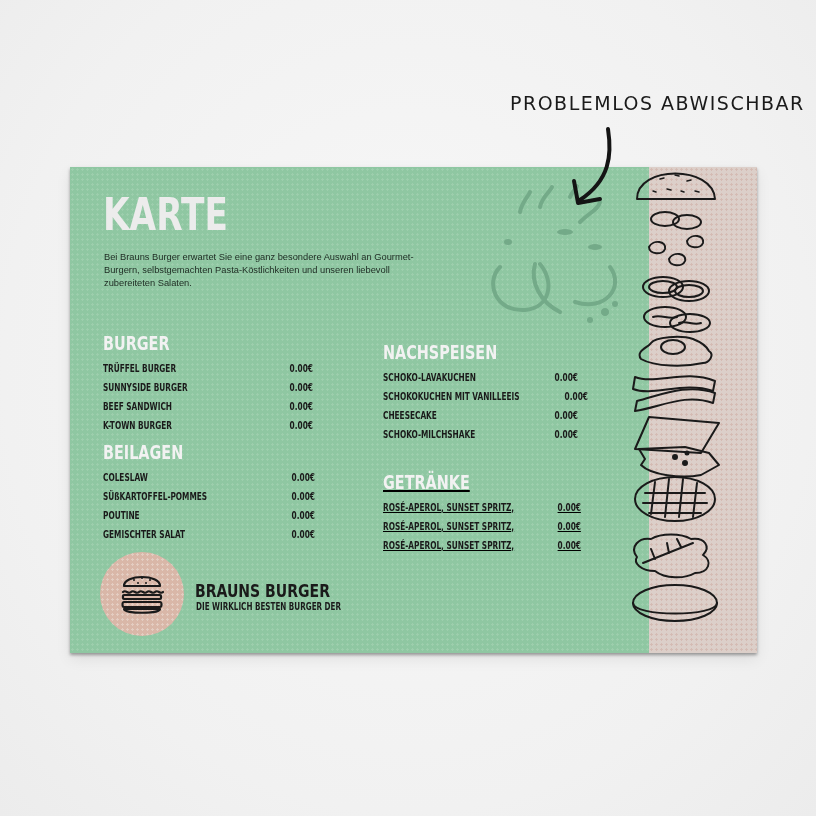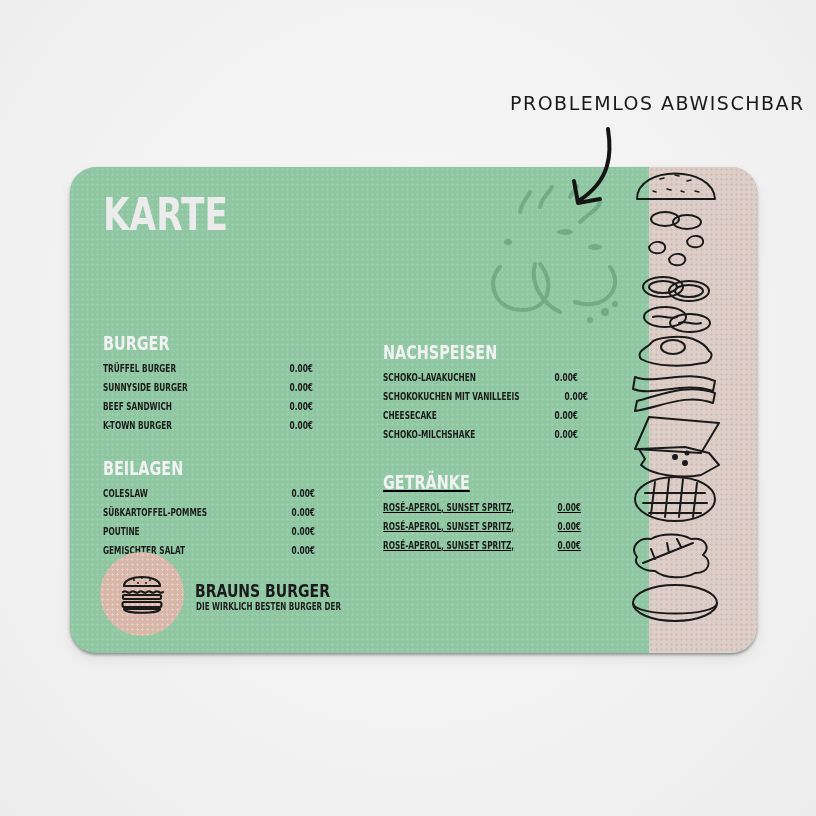--- a/index.html
+++ b/index.html
@@ -16,21 +16,20 @@
       font-weight: normal;
       transform: scaleY(1.05);
     }
     .arrow { position: absolute; left: 560px; top: 125px; width: 70px; height: 90px; z-index: 5; }
 
     .card {
       position: absolute; left: 70px; top: 167px; width: 687px; height: 486px;
       background: #8fc7a2;
       box-shadow: 0 2px 3px rgba(0,0,0,0.35), 0 6px 14px rgba(0,0,0,0.08);
       overflow: hidden;
-      border-radius: 26px;
     }
     .card::before {
       content: ""; position: absolute; inset: 0;
       background-image: radial-gradient(rgba(255,255,255,0.12) 1px, transparent 1.3px);
       background-size: 5px 5px;
       pointer-events: none;
     }
     .stripe {
       position: absolute; left: 579px; top: 0; width: 108px; height: 100%;
       background: #dccfc9;
@@ -64,21 +63,21 @@
     .row .name, .row .price {
       font-family: "DejaVu Sans Condensed", "DejaVu Sans", sans-serif; font-weight: bold;
       font-size: 10.5px; color: #1a1a1a; white-space: nowrap;
       display: inline-block; transform: scaleX(0.78);
     }
     .row .name { transform-origin: left center; }
     .row .price { transform-origin: right center; }
 
     .sec-burger { left: 33px; top: 139px; width: 210px; }
     .sec-nach { left: 313px; top: 148px; width: 195px; }
-    .sec-beil { left: 33px; top: 264px; width: 212px; }
+    .sec-beil { left: 33px; top: 248px; width: 212px; }
     .sec-getr { left: 313px; top: 278px; width: 196px; text-decoration: underline; }
 
     .logo-circle {
       position: absolute; left: 30px; top: 385px; width: 84px; height: 84px;
       border-radius: 50%; background: #d9b7a8;
       background-image: radial-gradient(rgba(255,255,255,0.3) 1px, transparent 1.3px);
       background-size: 5px 5px;
     }
     .logo-circle svg { position: absolute; left: 20px; top: 20px; }
     .brand-name {
@@ -174,20 +173,21 @@
 
       <path d="M12 390 c-8 -10, 2 -20, 14 -18 c10 -6, 30 -6, 40 0 c14 -2, 20 8, 12 16 c10 6, 6 18, -8 18 c-10 6, -30 6, -40 -2 c-14 0, -22 -8, -18 -14z"></path>
       <path d="M18 396 l50 -20 M30 392 l-4 -10 M44 386 l-2 -10 M56 380 l-4 -8"></path>
 
       <ellipse cx="50" cy="436" rx="42" ry="18"></ellipse>
       <path d="M8 436 c0 14, 84 14, 84 0"></path>
     </g>
   </svg>
 
   <div class="title">KARTE</div>
+  <p class="intro">Bei Brauns Burger erwartet Sie eine ganz besondere Auswahl an Gourmet-Burgern, selbstgemachten Pasta-Köstlichkeiten und unseren liebevoll zubereiteten Salaten.</p>
 
   <div class="section sec-burger">
     <h2>BURGER</h2>
     <div class="row">
         <span class="name">TRÜFFEL BURGER</span>
         <span class="price">0.00€</span>
       </div>
     <div class="row">
         <span class="name">SUNNYSIDE BURGER</span>
         <span class="price">0.00€</span>

